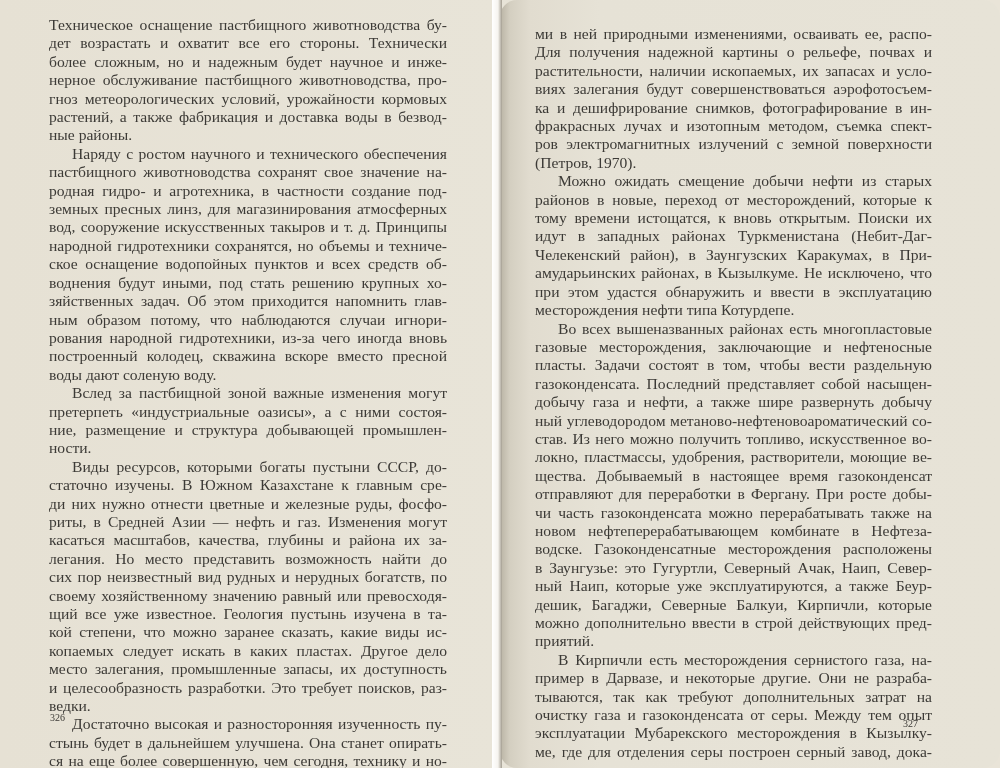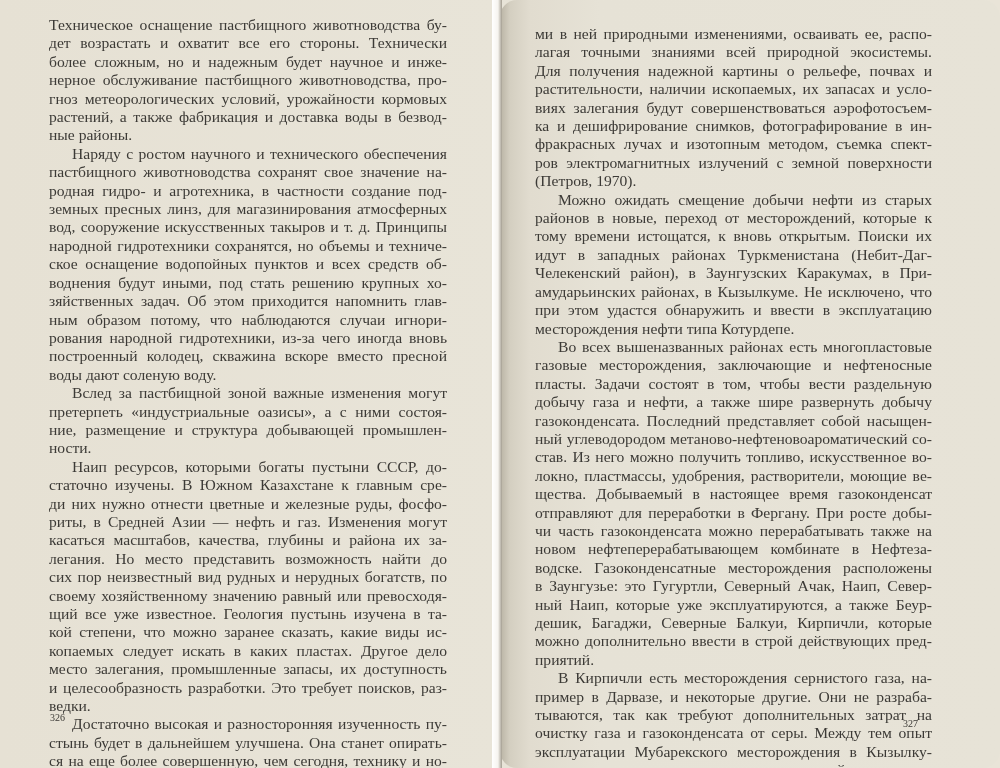--- a/index.html
+++ b/index.html
@@ -68,21 +68,21 @@
         <span class="line">построенный колодец, скважина вскоре вместо пресной</span>
         <span class="line last">воды дают соленую воду.</span>
       </p>
       <p>
         <span class="line" style="padding-left: 23px;">Вслед за пастбищной зоной важные изменения могут</span>
         <span class="line">претерпеть «индустриальные оазисы», а с ними состоя-</span>
         <span class="line">ние, размещение и структура добывающей промышлен-</span>
         <span class="line last">ности.</span>
       </p>
       <p>
-        <span class="line" style="padding-left: 23px;">Наип ресурсов, которыми богаты пустыни СССР, до-</span>
+        <span class="line" style="padding-left: 23px;">Виды ресурсов, которыми богаты пустыни СССР, до-</span>
         <span class="line">статочно изучены. В Южном Казахстане к главным сре-</span>
         <span class="line">ди них нужно отнести цветные и железные руды, фосфо-</span>
         <span class="line">риты, в Средней Азии — нефть и газ. Изменения могут</span>
         <span class="line">касаться масштабов, качества, глубины и района их за-</span>
         <span class="line">легания. Но место представить возможность найти до</span>
         <span class="line">сих пор неизвестный вид рудных и нерудных богатств, по</span>
         <span class="line">своему хозяйственному значению равный или превосходя-</span>
         <span class="line">щий все уже известное. Геология пустынь изучена в та-</span>
         <span class="line">кой степени, что можно заранее сказать, какие виды ис-</span>
         <span class="line">копаемых следует искать в каких пластах. Другое дело</span>
@@ -96,21 +96,20 @@
         <span class="line">ся на еще более совершенную, чем сегодня, технику и но-</span>
       </p>
     </div>
   <div class="pageno">326</div>
 </div>
 
 <div class="page right">
   <div class="text" id="right-text">
       <p>
         <span class="line">ми в ней природными изменениями, осваивать ее, распо-</span>
-        <span class="line">лагая точными знаниями всей природной экосистемы.</span>
         <span class="line">Для получения надежной картины о рельефе, почвах и</span>
         <span class="line">растительности, наличии ископаемых, их запасах и усло-</span>
         <span class="line">виях залегания будут совершенствоваться аэрофотосъем-</span>
         <span class="line">ка и дешифрирование снимков, фотографирование в ин-</span>
         <span class="line">фракрасных лучах и изотопным методом, съемка спект-</span>
         <span class="line">ров электромагнитных излучений с земной поверхности</span>
         <span class="line last">(Петров, 1970).</span>
       </p>
       <p>
         <span class="line" style="padding-left: 23px; font-family: Liberation Serif, serif;">Можно ожидать смещение добычи нефти из старых</span>
@@ -119,22 +118,22 @@
         <span class="line">идут в западных районах Туркменистана (Небит-Даг-</span>
         <span class="line">Челекенский район), в Заунгузских Каракумах, в При-</span>
         <span class="line">амударьинских районах, в Кызылкуме. Не исключено, что</span>
         <span class="line">при этом удастся обнаружить и ввести в эксплуатацию</span>
         <span class="line last">месторождения нефти типа Котурдепе.</span>
       </p>
       <p>
         <span class="line" style="padding-left: 23px;">Во всех вышеназванных районах есть многопластовые</span>
         <span class="line">газовые месторождения, заключающие и нефтеносные</span>
         <span class="line">пласты. Задачи состоят в том, чтобы вести раздельную</span>
+        <span class="line">газоконденсата. Последний представляет собой насыщен-</span>
         <span class="line">добычу газа и нефти, а также шире развернуть добычу</span>
-        <span class="line">газоконденсата. Последний представляет собой насыщен-</span>
         <span class="line">ный углеводородом метаново-нефтеновоароматический со-</span>
         <span class="line">став. Из него можно получить топливо, искусственное во-</span>
         <span class="line">локно, пластмассы, удобрения, растворители, моющие ве-</span>
         <span class="line">щества. Добываемый в настоящее время газоконденсат</span>
         <span class="line">отправляют для переработки в Фергану. При росте добы-</span>
         <span class="line">чи часть газоконденсата можно перерабатывать также на</span>
         <span class="line">новом нефтеперерабатывающем комбинате в Нефтеза-</span>
         <span class="line">водске. Газоконденсатные месторождения расположены</span>
         <span class="line">в Заунгузье: это Гугуртли, Северный Ачак, Наип, Север-</span>
         <span class="line">ный Наип, которые уже эксплуатируются, а также Беур-</span>

